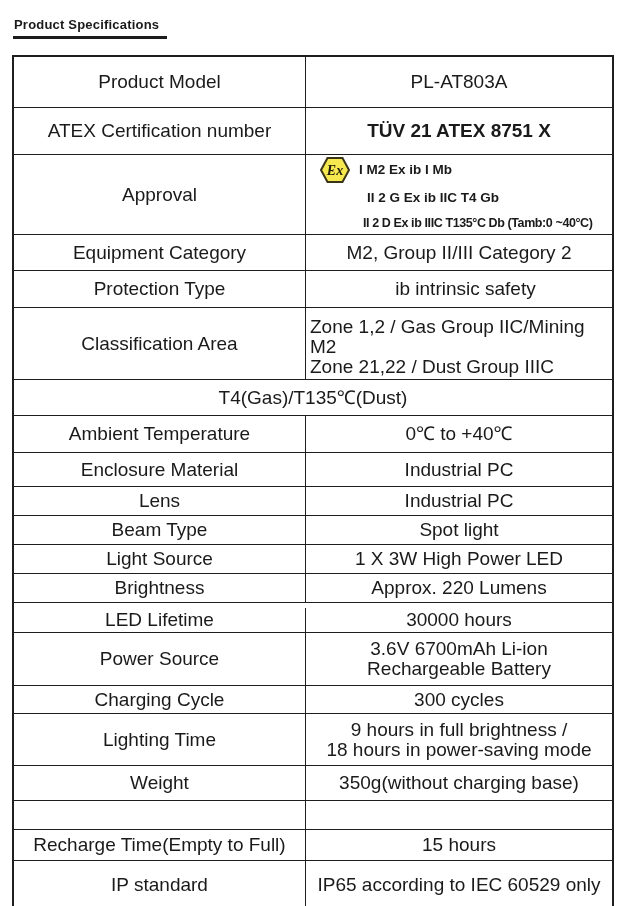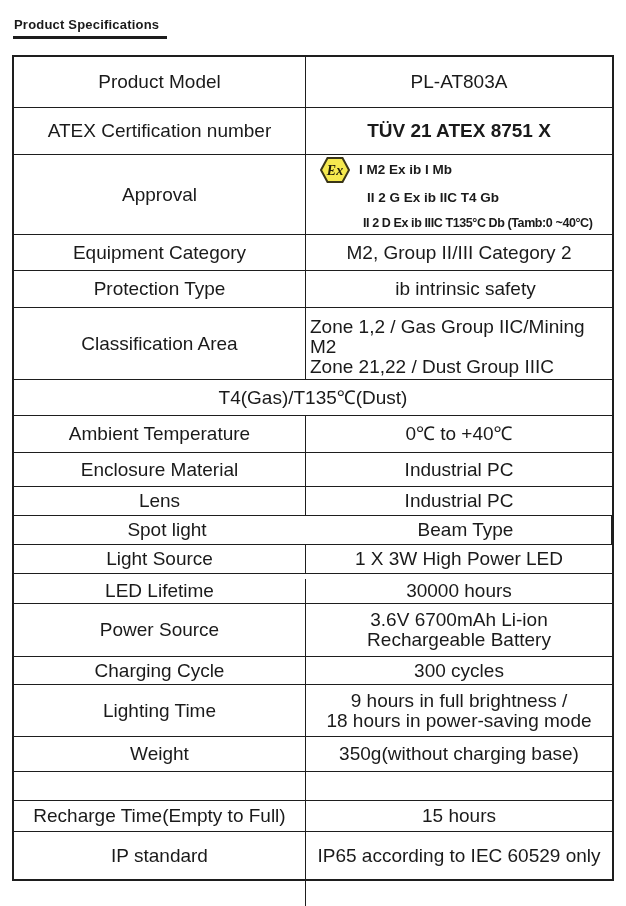--- a/index.html
+++ b/index.html
@@ -176,32 +176,40 @@
     </div>
     <div class="row" style="height: 29px;">
       <div class="cell label-cell">Lens</div>
       <div class="cell value-cell">
         <div class="lines-block">
           <div class="vline">Industrial PC</div>
         </div>
       </div>
     </div>
     <div class="row" style="height: 29px;">
+      <div class="cell label-cell">Beam Type</div>
       <div class="cell value-cell">
         <div class="lines-block">
           <div class="vline">Spot light</div>
         </div>
       </div>
-      <div class="cell label-cell">Beam Type</div>
     </div>
     <div class="row" style="height: 29px;">
       <div class="cell label-cell">Light Source</div>
       <div class="cell value-cell">
         <div class="lines-block">
           <div class="vline">1 X 3W High Power LED</div>
+        </div>
+      </div>
+    </div>
+    <div class="row" style="height: 29px;">
+      <div class="cell label-cell">Brightness</div>
+      <div class="cell value-cell">
+        <div class="lines-block">
+          <div class="vline">Approx. 220 Lumens</div>
         </div>
       </div>
     </div>
     <div class="row" style="height: 30px; align-items: flex-end;">
       <div class="cell label-cell">LED Lifetime</div>
       <div class="cell value-cell">
         <div class="lines-block">
           <div class="vline">30000 hours</div>
         </div>
       </div>

